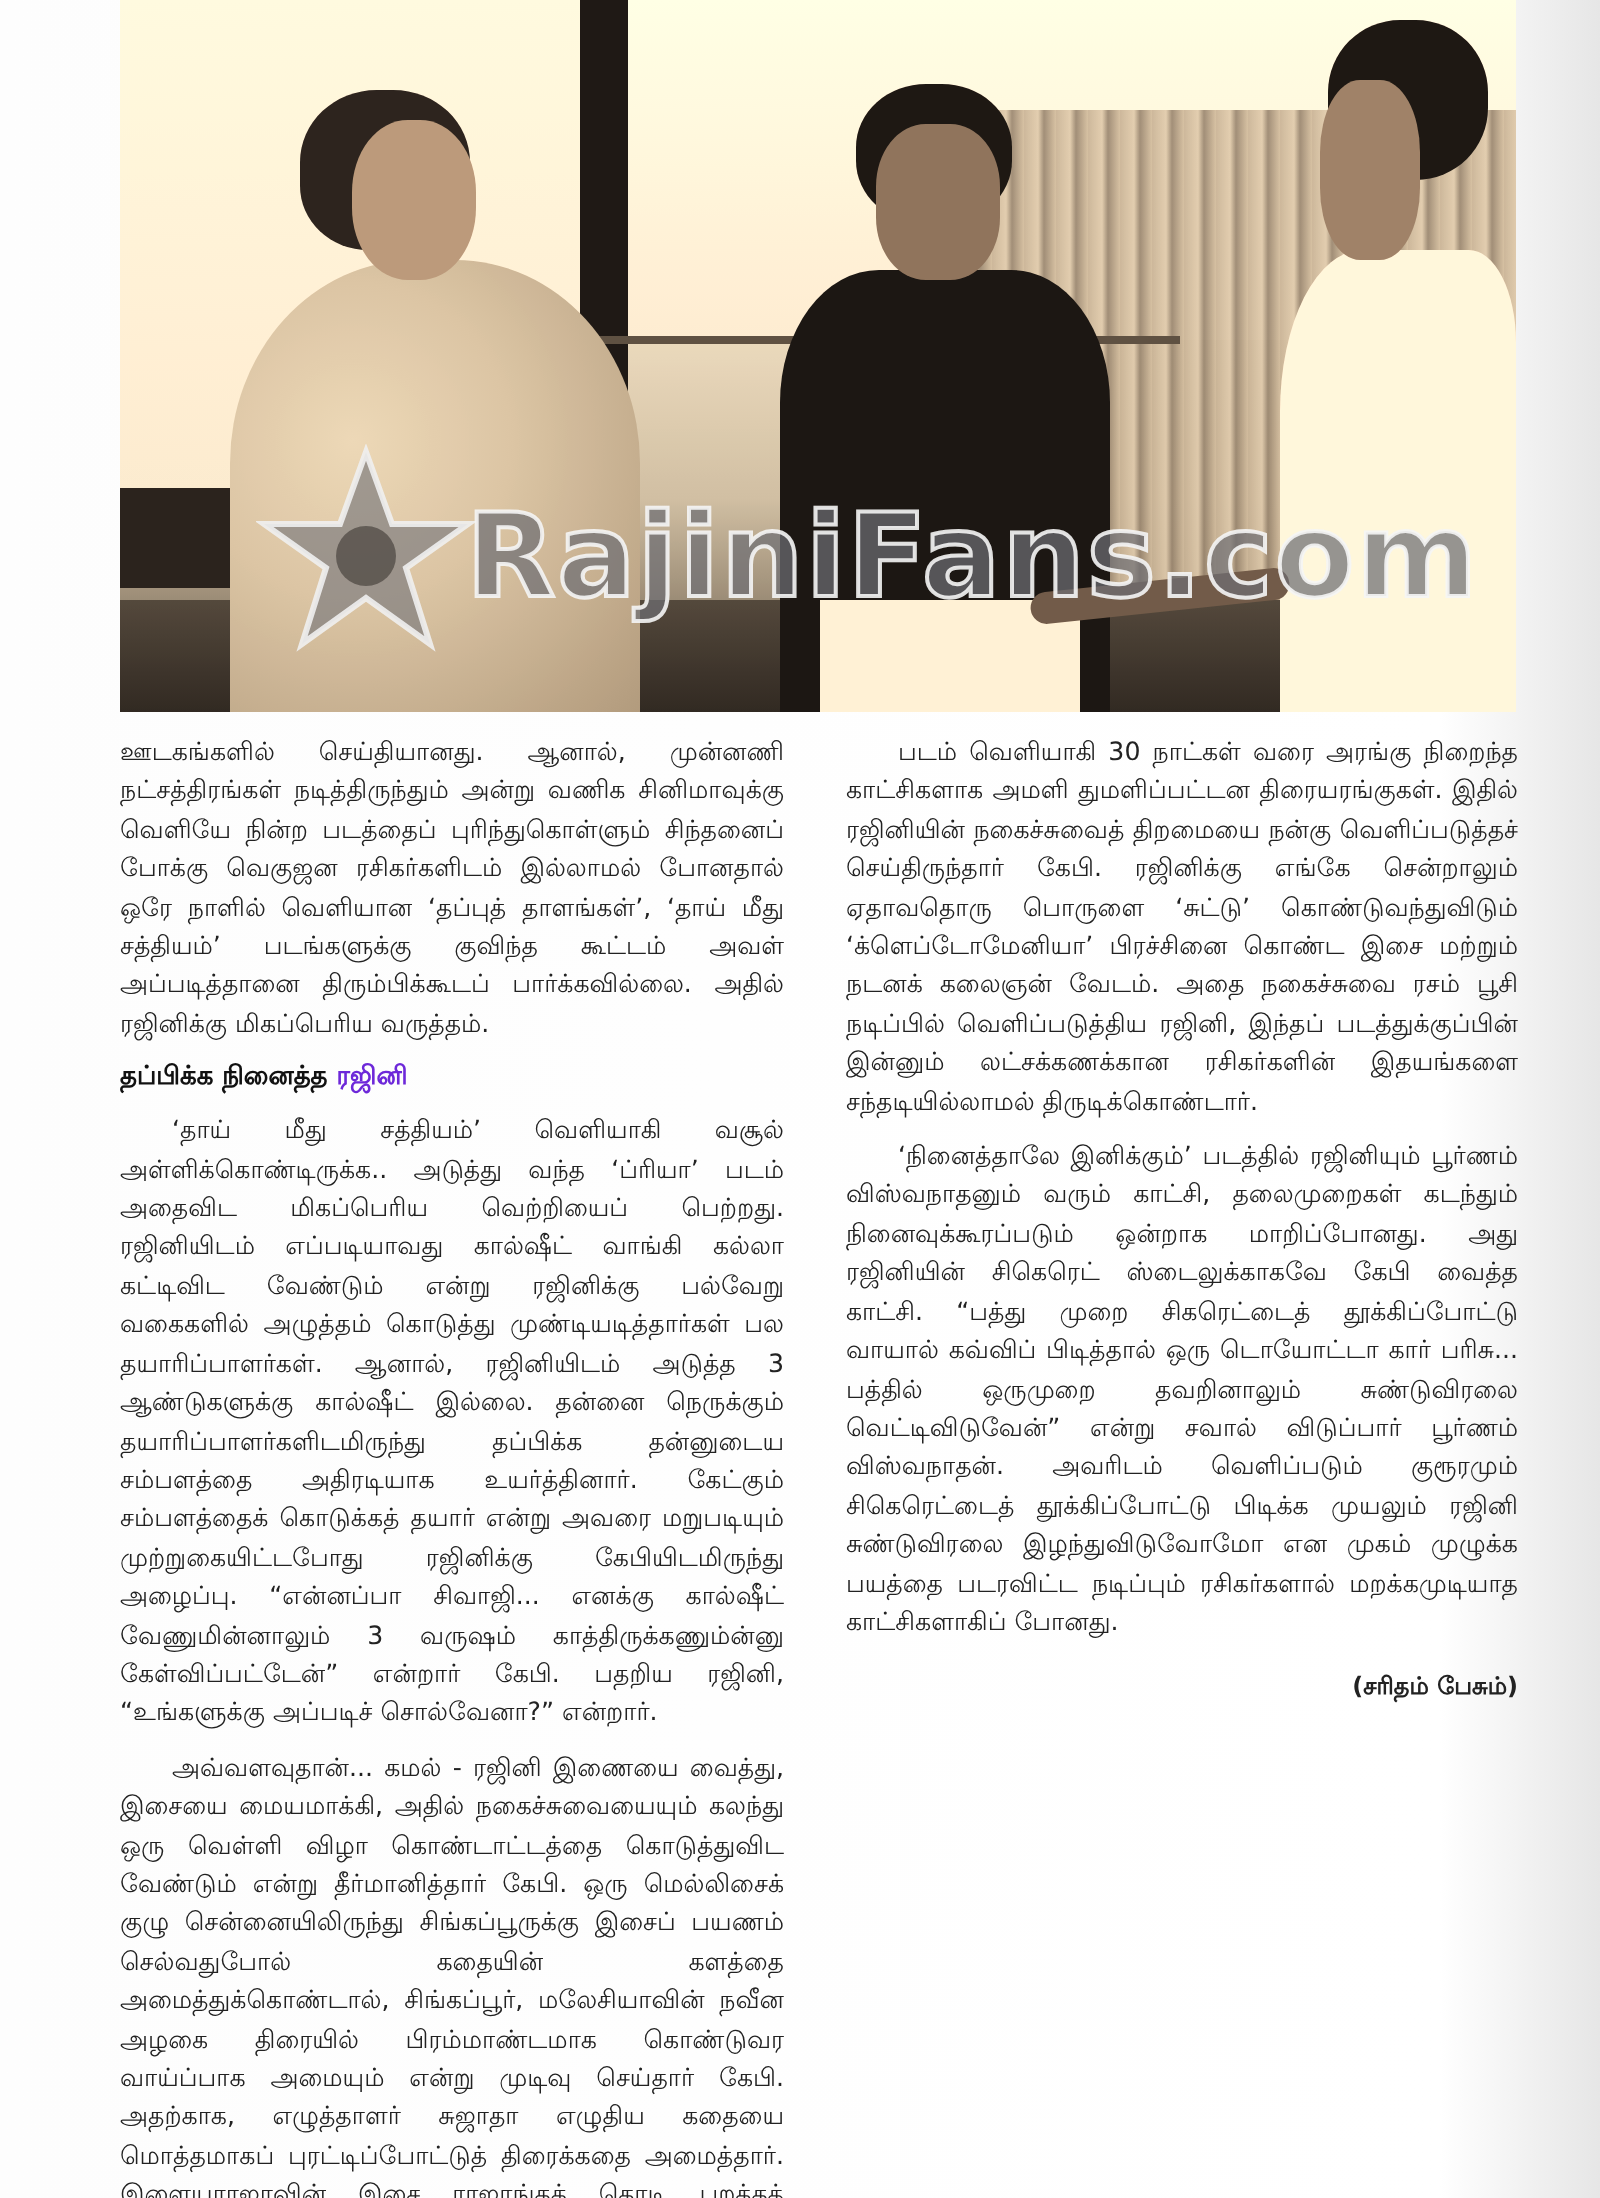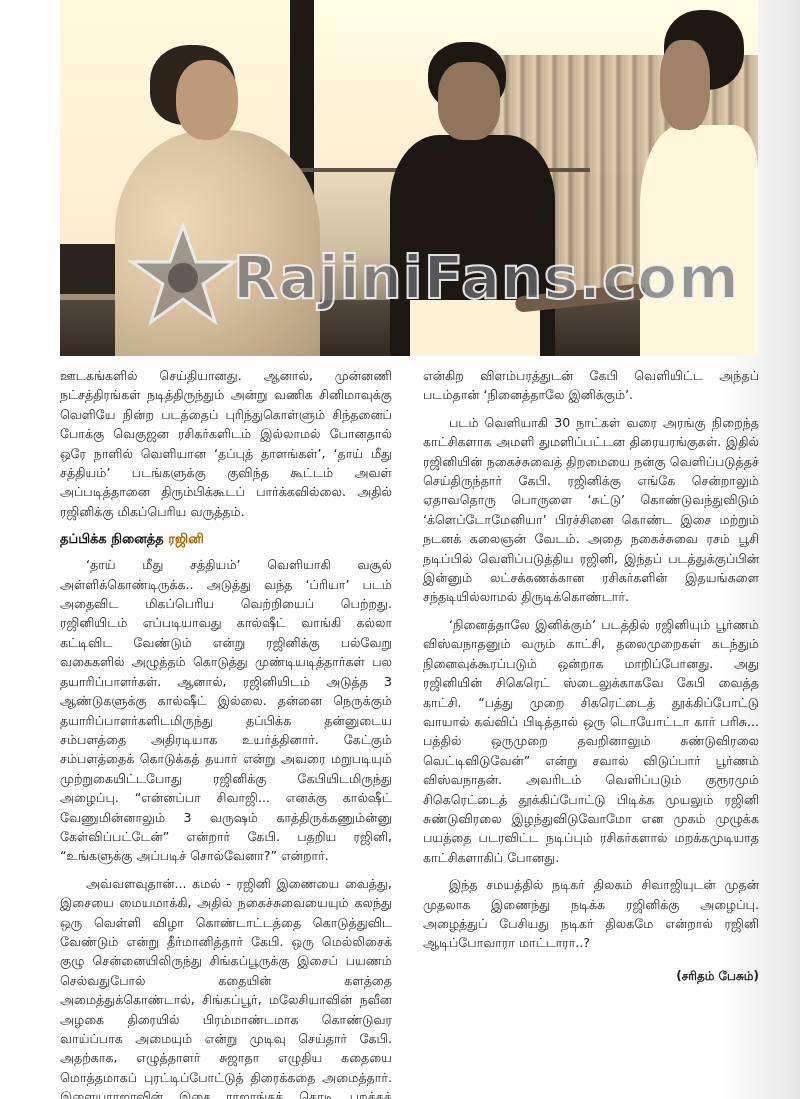--- a/index.html
+++ b/index.html
@@ -71,21 +71,21 @@
   }
   .col-left { left: 60px; width: 332px; }
   .col-right { left: 423px; width: 336px; }
   .col p { margin: 0 0 8px 0; text-indent: 26px; }
   .col p.no-indent { text-indent: 0; }
   .subhead {
     margin: 4px 0 6px 0;
     font-weight: bold; font-size: 13px; line-height: 20px;
     color: #111;
   }
-  .subhead .accent { color: #a16207; }
+  .subhead .accent { color: #6d28d9; }
 
   .byline { text-align: right; margin-top: 14px; }
   .byline .series { font-weight: bold; font-size: 12px; line-height: 18px; }
 </style>
 </head>
 <body>
 
 <div class="page">
 
   <div class="photo" title="Black and white still: a woman in a saree watches as two men shake hands on a film set">
@@ -120,24 +120,22 @@
   <div class="col col-left">
     <p class="no-indent">ஊடகங்களில் செய்தியானது. ஆனால், முன்னணி நட்சத்திரங்கள் நடித்திருந்தும் அன்று வணிக சினிமாவுக்கு வெளியே நின்ற படத்தைப் புரிந்துகொள்ளும் சிந்தனைப் போக்கு வெகுஜன ரசிகர்களிடம் இல்லாமல் போனதால் ஒரே நாளில் வெளியான ‘தப்புத் தாளங்கள்’, ‘தாய் மீது சத்தியம்’ படங்களுக்கு குவிந்த கூட்டம் அவள் அப்படித்தானை திரும்பிக்கூடப் பார்க்கவில்லை. அதில் ரஜினிக்கு மிகப்பெரிய வருத்தம்.</p>
     <div class="subhead">
       <span>தப்பிக்க நினைத்த </span><span class="accent">ரஜினி</span>
     </div>
     <p>‘தாய் மீது சத்தியம்’ வெளியாகி வசூல் அள்ளிக்கொண்டிருக்க.. அடுத்து வந்த ‘ப்ரியா’ படம் அதைவிட மிகப்பெரிய வெற்றியைப் பெற்றது. ரஜினியிடம் எப்படியாவது கால்ஷீட் வாங்கி கல்லா கட்டிவிட வேண்டும் என்று ரஜினிக்கு பல்வேறு வகைகளில் அழுத்தம் கொடுத்து முண்டியடித்தார்கள் பல தயாரிப்பாளர்கள். ஆனால், ரஜினியிடம் அடுத்த 3 ஆண்டுகளுக்கு கால்ஷீட் இல்லை. தன்னை நெருக்கும் தயாரிப்பாளர்களிடமிருந்து தப்பிக்க தன்னுடைய சம்பளத்தை அதிரடியாக உயர்த்தினார். கேட்கும் சம்பளத்தைக் கொடுக்கத் தயார் என்று அவரை மறுபடியும் முற்றுகையிட்டபோது ரஜினிக்கு கேபியிடமிருந்து அழைப்பு. “என்னப்பா சிவாஜி... எனக்கு கால்ஷீட் வேணுமின்னாலும் 3 வருஷம் காத்திருக்கணும்ன்னு கேள்விப்பட்டேன்” என்றார் கேபி. பதறிய ரஜினி, “உங்களுக்கு அப்படிச் சொல்வேனா?” என்றார்.</p>
     <p>அவ்வளவுதான்... கமல் - ரஜினி இணையை வைத்து, இசையை மையமாக்கி, அதில் நகைச்சுவையையும் கலந்து ஒரு வெள்ளி விழா கொண்டாட்டத்தை கொடுத்துவிட வேண்டும் என்று தீர்மானித்தார் கேபி. ஒரு மெல்லிசைக் குழு சென்னையிலிருந்து சிங்கப்பூருக்கு இசைப் பயணம் செல்வதுபோல் கதையின் களத்தை அமைத்துக்கொண்டால், சிங்கப்பூர், மலேசியாவின் நவீன அழகை திரையில் பிரம்மாண்டமாக கொண்டுவர வாய்ப்பாக அமையும் என்று முடிவு செய்தார் கேபி. அதற்காக, எழுத்தாளர் சுஜாதா எழுதிய கதையை மொத்தமாகப் புரட்டிப்போட்டுத் திரைக்கதை அமைத்தார். இளையராஜாவின் இசை ராஜாங்கக் கொடி பறக்கத் தொடங்கியிருந்த வேளையில், எம்எஸ்வி-யை இசையமைக்க வைத்து ‘இதுவொரு தேனிசை மழை’</p>
   </div>
 
   <div class="col col-right">
-    <p class="no-indent">என்கிற விளம்பரத்துடன் கேபி வெளியிட்ட அந்தப் படம்தான் ‘நினைத்தாலே இனிக்கும்’.</p>
     <p>படம் வெளியாகி 30 நாட்கள் வரை அரங்கு நிறைந்த காட்சிகளாக அமளி துமளிப்பட்டன திரையரங்குகள். இதில் ரஜினியின் நகைச்சுவைத் திறமையை நன்கு வெளிப்படுத்தச் செய்திருந்தார் கேபி. ரஜினிக்கு எங்கே சென்றாலும் ஏதாவதொரு பொருளை ‘சுட்டு’ கொண்டுவந்துவிடும் ‘க்ளெப்டோமேனியா’ பிரச்சினை கொண்ட இசை மற்றும் நடனக் கலைஞன் வேடம். அதை நகைச்சுவை ரசம் பூசி நடிப்பில் வெளிப்படுத்திய ரஜினி, இந்தப் படத்துக்குப்பின் இன்னும் லட்சக்கணக்கான ரசிகர்களின் இதயங்களை சந்தடியில்லாமல் திருடிக்கொண்டார்.</p>
     <p>‘நினைத்தாலே இனிக்கும்’ படத்தில் ரஜினியும் பூர்ணம் விஸ்வநாதனும் வரும் காட்சி, தலைமுறைகள் கடந்தும் நினைவுக்கூரப்படும் ஒன்றாக மாறிப்போனது. அது ரஜினியின் சிகெரெட் ஸ்டைலுக்காகவே கேபி வைத்த காட்சி. “பத்து முறை சிகரெட்டைத் தூக்கிப்போட்டு வாயால் கவ்விப் பிடித்தால் ஒரு டொயோட்டா கார் பரிசு... பத்தில் ஒருமுறை தவறினாலும் சுண்டுவிரலை வெட்டிவிடுவேன்” என்று சவால் விடுப்பார் பூர்ணம் விஸ்வநாதன். அவரிடம் வெளிப்படும் குரூரமும் சிகெரெட்டைத் தூக்கிப்போட்டு பிடிக்க முயலும் ரஜினி சுண்டுவிரலை இழந்துவிடுவோமோ என முகம் முழுக்க பயத்தை படரவிட்ட நடிப்பும் ரசிகர்களால் மறக்கமுடியாத காட்சிகளாகிப் போனது.</p>
-    <p>இந்த சமயத்தில் நடிகர் திலகம் சிவாஜியுடன் முதன் முதலாக இணைந்து நடிக்க ரஜினிக்கு அழைப்பு. அழைத்துப் பேசியது நடிகர் திலகமே என்றால் ரஜினி ஆடிப்போவாரா மாட்டாரா..?</p>
 
     <div class="byline">
       <div class="series">(சரிதம் பேசும்)</div>
 
     </div>
   </div>
 
 </div>
 
 </body></html>

